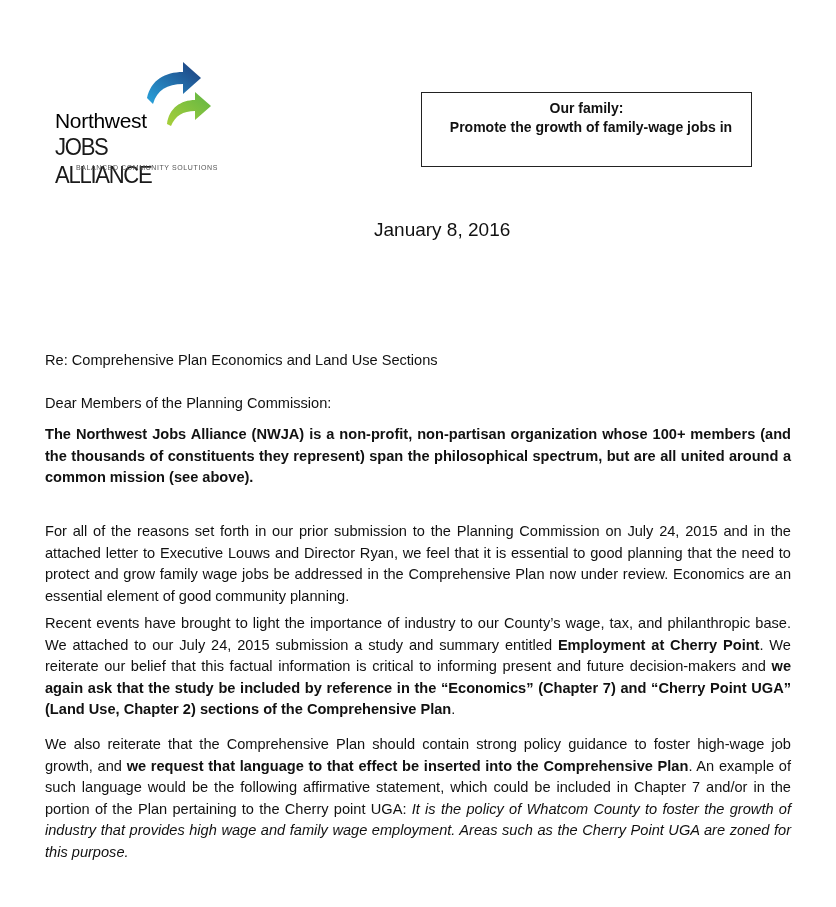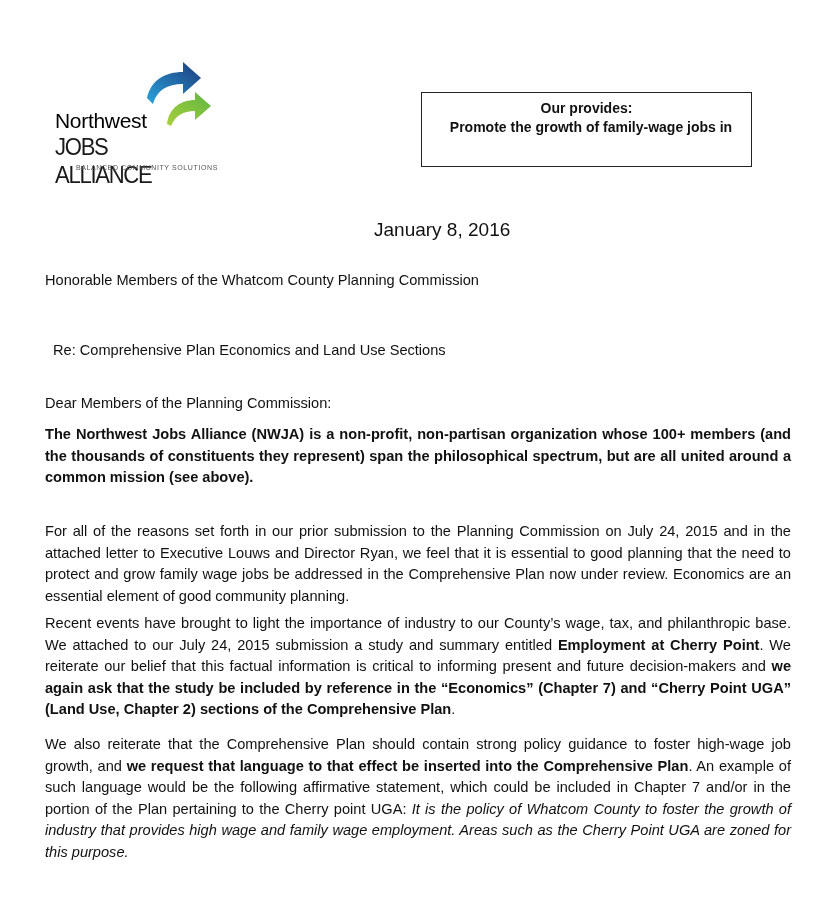--- a/index.html
+++ b/index.html
@@ -40,31 +40,30 @@
     </defs>
     <path d="M2 38 C 6 20, 20 12, 38 12 L 38 2 L 56 18 L 38 34 L 38 24 C 22 24, 12 30, 8 44 Z" fill="url(#gb)"></path>
     <path d="M22 64 C 24 48, 36 40, 50 40 L 50 32 L 66 46 L 50 60 L 50 51 C 38 51, 30 56, 26 66 Z" fill="url(#gg)"></path>
   </svg>
   <div class="logo-northwest">Northwest</div>
   <div class="logo-jobs">JOBS ALLIANCE</div>
   <div class="logo-tag">BALANCED COMMUNITY SOLUTIONS</div>
 </div>
 
 <div class="mission">
-  <div>Our provides:</div>
+  <div>Our family:</div>
   <div class="line2">Promote the growth of family-wage jobs in</div>
 </div>
 
 <div class="date">January 8, 2016</div>
 
 <div class="text" style="top:270px;">
-  <div>Honorable Members of the Whatcom County Planning Commission</div>
 </div>
 
-<div class="text" style="top:340px;margin-left:8px;">Re: Comprehensive Plan Economics and Land Use Sections</div>
+<div class="text" style="top:350px;">Re: Comprehensive Plan Economics and Land Use Sections</div>
 
 <div class="text" style="top:393px;">Dear Members of the Planning Commission:</div>
 
 <div class="text para" style="top:424px;font-weight:bold;">The Northwest Jobs Alliance (NWJA) is a non-profit, non-partisan organization whose 100+ members (and the thousands of constituents they represent) span the philosophical spectrum, but are all united around a common mission (see above).</div>
 
 <div class="text para" style="top:521px;">For all of the reasons set forth in our prior submission to the Planning Commission on July 24, 2015 and in the attached letter to Executive Louws and Director Ryan, we feel that it is essential to good planning that the need to protect and grow family wage jobs be addressed in the Comprehensive Plan now under review. Economics are an essential element of good community planning.</div>
 
 <div class="text para" style="top:613px;"><span>Recent events have brought to light the importance of industry to our County’s wage, tax, and philanthropic base. We attached to our July 24, 2015 submission a study and summary entitled </span><span class="bu">Employment at Cherry Point</span><span>.  We reiterate our belief that this factual information is critical to informing present and future decision-makers and </span><span class="bu">we again ask that the study be included by reference in the “Economics” (Chapter 7) and “Cherry Point UGA” (Land Use, Chapter 2) sections of the Comprehensive Plan</span><span>.</span></div>
 
 <div class="text para" style="top:734px;"><span>We also reiterate that the Comprehensive Plan should contain strong policy guidance to foster high-wage job growth, and </span><span class="bu">we request that language to that effect be inserted into the Comprehensive Plan</span><span>.  An example of such language would be the following affirmative statement, which could be included in Chapter 7 and/or in the portion of the Plan pertaining to the Cherry point UGA:  </span><span class="it">It is the policy of Whatcom County to foster the growth of industry that provides high wage and family wage employment.  Areas such as the Cherry Point UGA are zoned for this purpose.</span></div>

